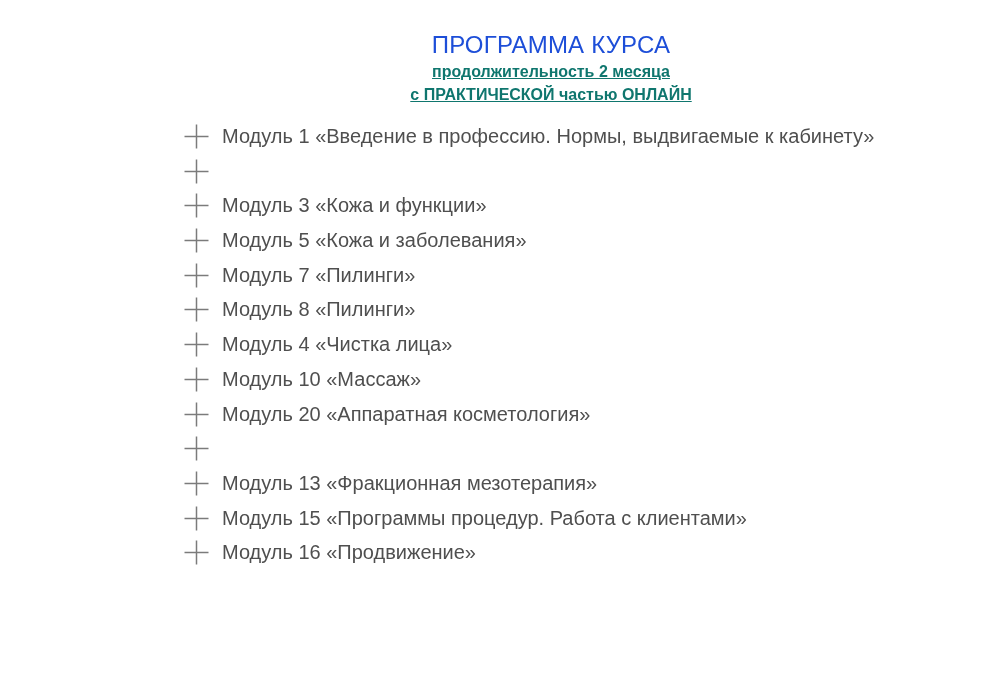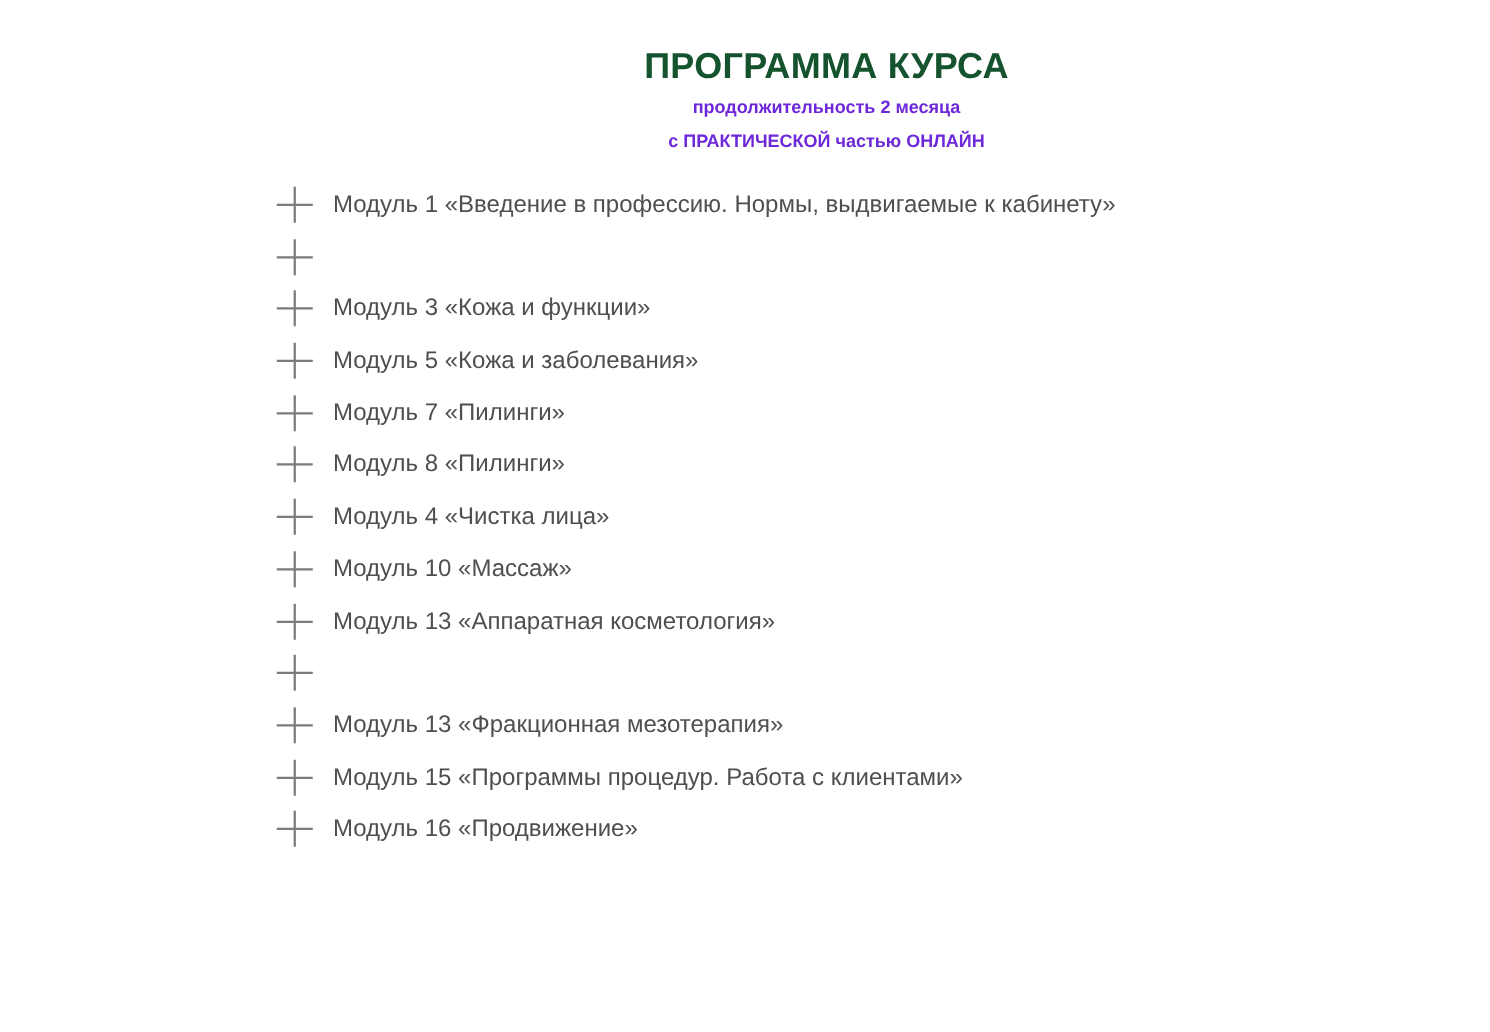--- a/index.html
+++ b/index.html
@@ -17,32 +17,33 @@
   .content {
     width: 734px;
     margin-left: 184px;
   }
   .header {
     margin-top: 30px;
     text-align: center;
   }
   .course-title {
     font-size: 24px;
-    font-weight: 700;
+    font-weight: 400;
     line-height: 30px;
-    color: #14532d;
+    color: #1d4ed8;
     letter-spacing: 0.2px;
     margin: 0;
   }
   .course-subtitle {
     margin: 0;
-    font-size: 12px;
+    font-size: 16px;
     font-weight: 700;
     line-height: 23px;
-    color: #6d28d9;
+    color: #0f766e;
+    text-decoration: underline;
   }
   .modules {
     margin-top: 18px;
   }
   .module-row {
     display: flex;
     align-items: center;
     height: 25px;
     margin-bottom: 9.7px;
     cursor: pointer;
@@ -56,21 +57,21 @@
   .plus-icon svg {
     display: block;
     width: 25px;
     height: 25px;
   }
   .plus-icon line {
     stroke: #7b7b7b;
     stroke-width: 1.5;
   }
   .module-label {
-    font-size: 16px;
+    font-size: 20px;
     line-height: 25px;
     color: #4f4f4f;
     white-space: nowrap;
   }
 </style>
 </head>
 <body>
 
 <div class="content">
 
@@ -152,21 +153,21 @@
         </span>
       <span class="module-label">Модуль 10 «Массаж»</span>
     </div>
     <div class="module-row">
       <span class="plus-icon">
           <svg viewBox="0 0 25 25">
             <line x1="12.5" y1="0.5" x2="12.5" y2="24.5"></line>
             <line x1="0.5" y1="12.5" x2="24.5" y2="12.5"></line>
           </svg>
         </span>
-      <span class="module-label">Модуль 13 «Аппаратная косметология»</span>
+      <span class="module-label">Модуль 20 «Аппаратная косметология»</span>
     </div>
     <div class="module-row">
       <span class="plus-icon">
           <svg viewBox="0 0 25 25">
             <line x1="12.5" y1="0.5" x2="12.5" y2="24.5"></line>
             <line x1="0.5" y1="12.5" x2="24.5" y2="12.5"></line>
           </svg>
         </span>
     </div>
     <div class="module-row">

